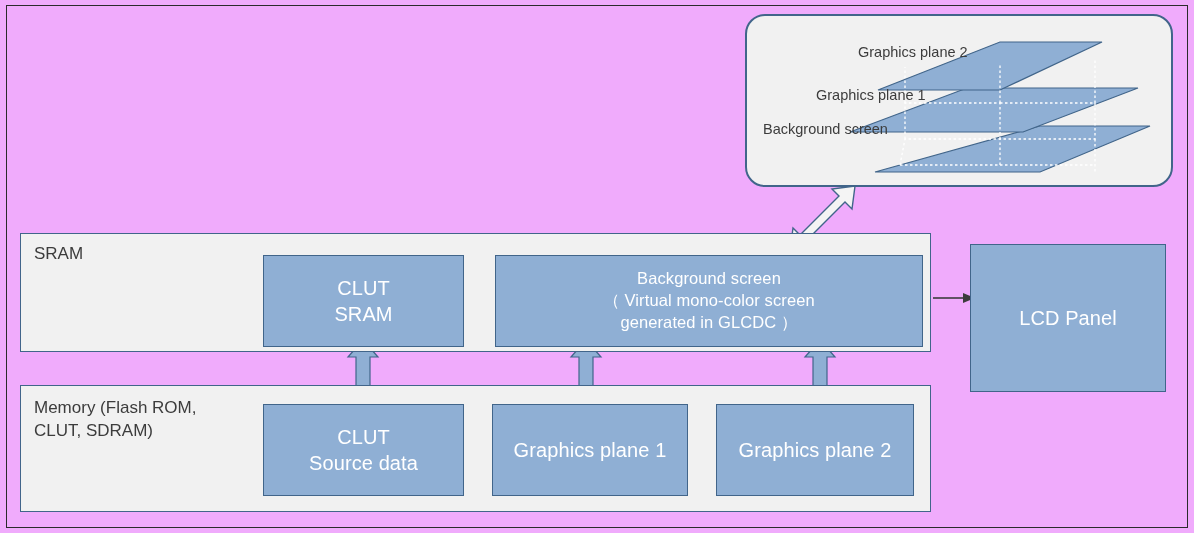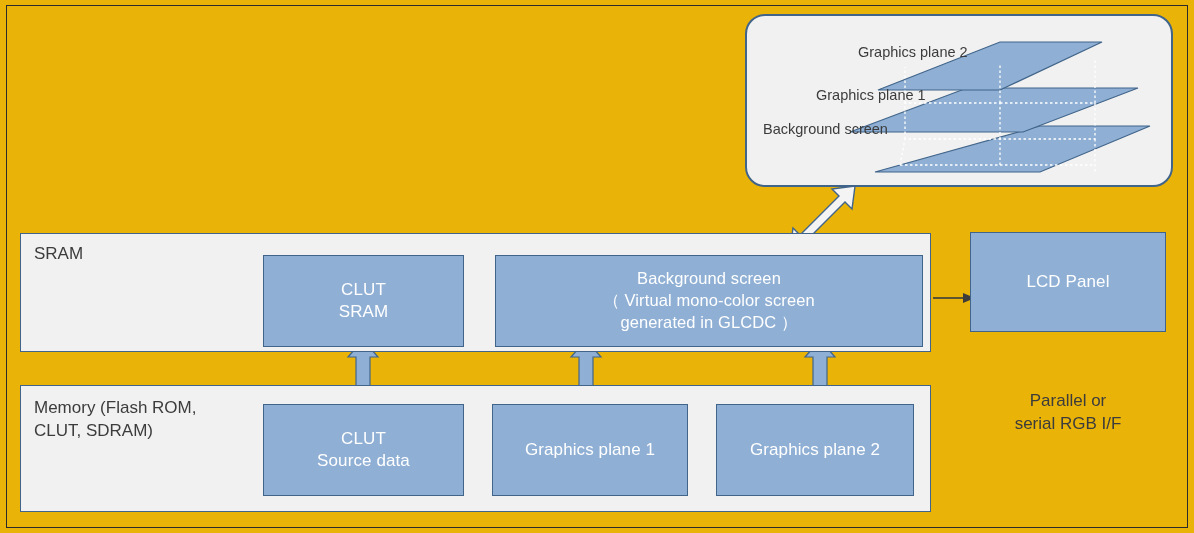--- a/index.html
+++ b/index.html
@@ -7,21 +7,21 @@
     padding: 0;
     background: #ffffff;
   }
   body {
     font-family: "Liberation Sans", sans-serif;
   }
   #canvas {
     position: relative;
     width: 1194px;
     height: 533px;
-    background: #eab308;
+    background: #f0abfc;
     box-sizing: border-box;
     overflow: hidden;
   }
   
   .outer-frame {
     position: absolute;
     left: 6px;
     top: 5px;
     width: 1182px;
     height: 523px;
@@ -33,21 +33,21 @@
   .blue-box {
     position: absolute;
     background: #8FAFD4;
     border: 1.5px solid #41658A;
     box-sizing: border-box;
     color: #ffffff;
     display: flex;
     align-items: center;
     justify-content: center;
     text-align: center;
-    font-size: 17px;
+    font-size: 20px;
     line-height: 1.32;
     white-space: pre-line;
     letter-spacing: .1px;
   }
 
   
   .gray-container {
     position: absolute;
     background: #F1F1F1;
     border: 1.5px solid #41658A;
@@ -160,18 +160,16 @@
   <div class="container-label" style="left:34px; top:397px;">Memory (Flash ROM,
 CLUT, SDRAM)</div>
 
   <div class="blue-box" style="left:263px; top:404px; width:201px; height:92px;">CLUT
 Source data</div>
 
   <div class="blue-box" style="left:492px; top:404px; width:196px; height:92px;">Graphics plane 1</div>
 
   <div class="blue-box" style="left:716px; top:404px; width:198px; height:92px;">Graphics plane 2</div>
 
-  <div class="blue-box" style="left:970px; top:232px; width:196px; height:100px;">LCD Panel</div>
+  <div class="blue-box" style="left:970px; top:244px; width:196px; height:148px;">LCD Panel</div>
 
-  <div class="plain-text" style="left:970px; top:390px; width:196px;">Parallel or
-serial RGB I/F</div>
 
 </div>
 
 </body></html>

